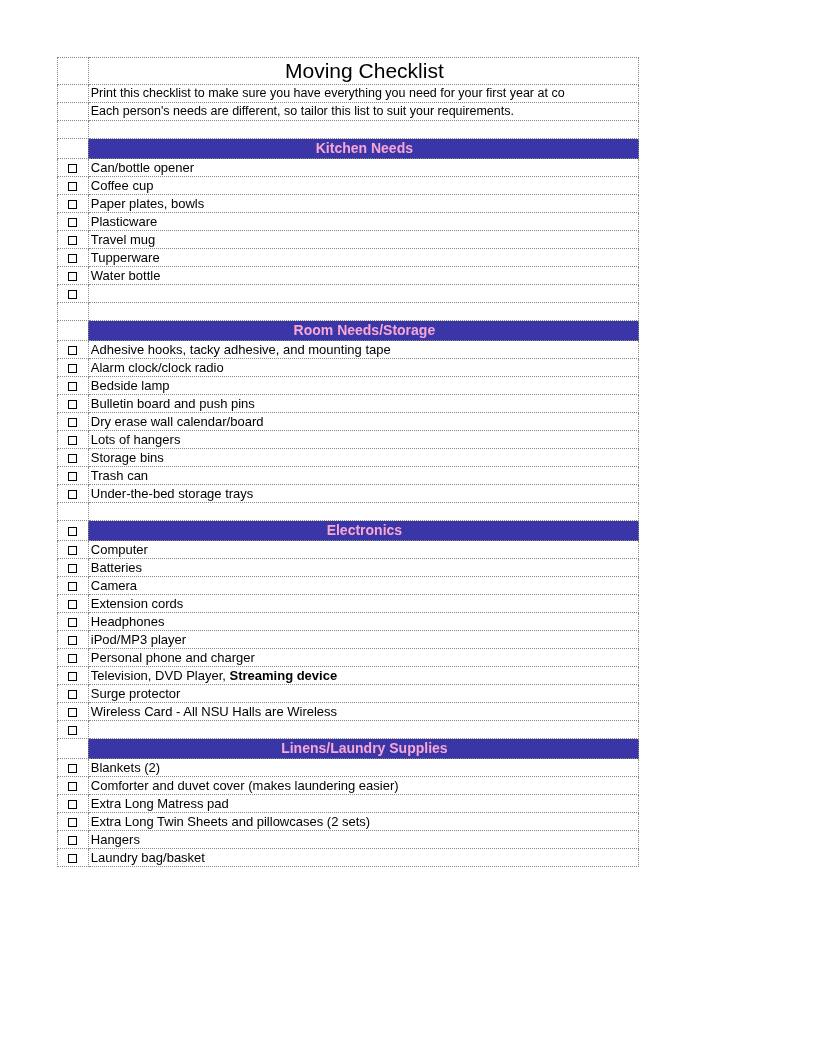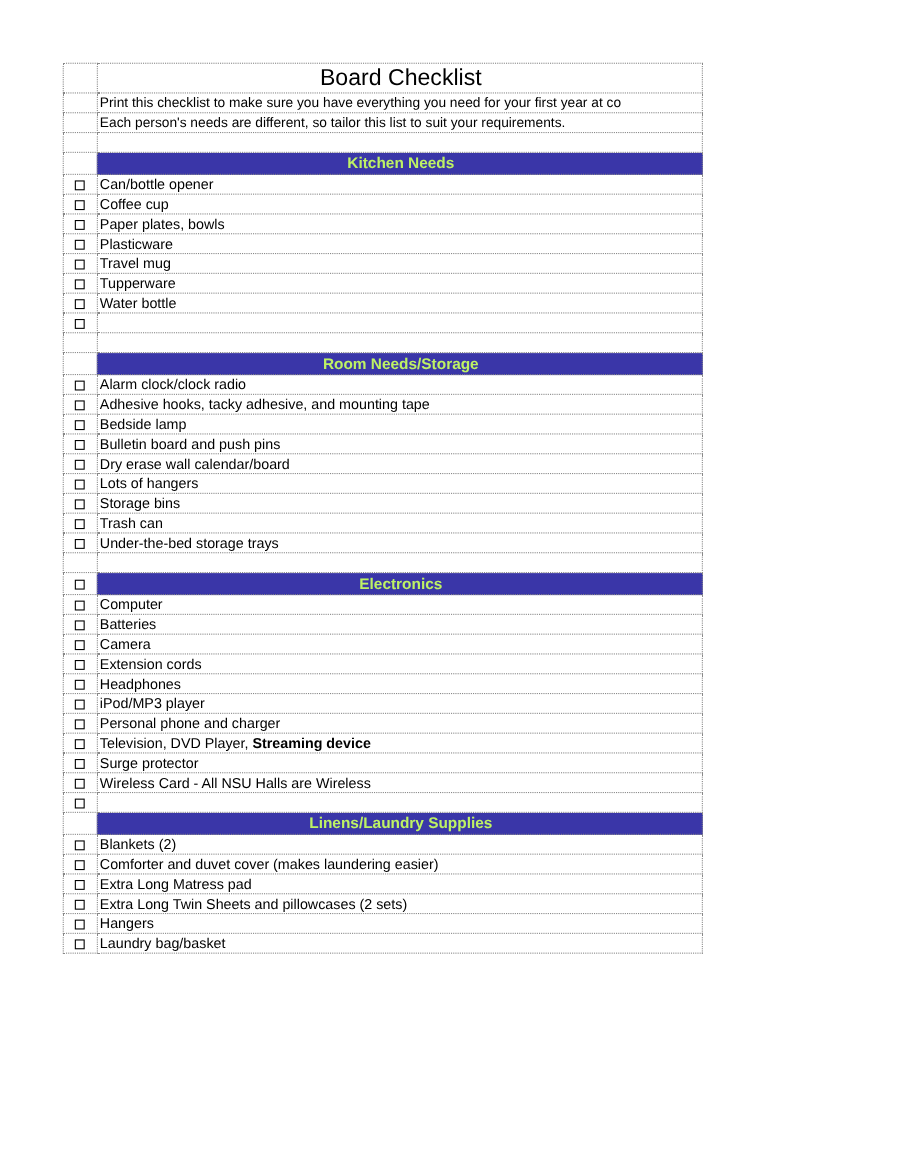--- a/index.html
+++ b/index.html
@@ -43,21 +43,21 @@
     }
     .desc-row td.col-text {
       font-size: 12.5px;
       height: 17px;
     }
     .spacer-row td {
       height: 17px;
     }
     .section-header td.col-text {
       background: #3a36a8;
-      color: #bef264;
+      color: #f9a8d4;
       font-weight: bold;
       text-align: center;
       height: 19px;
       font-size: 14px;
     }
     .item-row td {
       height: 17px;
       font-size: 13px;
     }
     .checkbox-sym {
@@ -73,21 +73,21 @@
     }
   </style>
 </head>
 <body>
 
 <div class="page">
   <table class="sheet">
     <tbody id="tbody">
         <tr class="title-row">
           <td class="col-check"></td>
-          <td class="col-text">Board Checklist</td>
+          <td class="col-text">Moving Checklist</td>
         </tr>
         <tr class="desc-row">
           <td class="col-check"></td>
           <td class="col-text">Print this checklist to make sure you have everything you need for your first year at co</td>
         </tr>
         <tr class="desc-row">
           <td class="col-check"></td>
           <td class="col-text">Each person's needs are different, so tailor this list to suit your requirements.</td>
         </tr>
         <tr class="spacer-row">
@@ -133,25 +133,25 @@
         <tr class="spacer-row">
           <td class="col-check"></td>
           <td class="col-text"></td>
         </tr>
         <tr class="section-header">
           <td class="col-check"></td>
           <td class="col-text">Room Needs/Storage</td>
         </tr>
         <tr class="item-row">
           <td class="col-check"><span class="checkbox-sym"></span></td>
+          <td class="col-text">Adhesive hooks, tacky adhesive, and mounting tape</td>
+        </tr>
+        <tr class="item-row">
+          <td class="col-check"><span class="checkbox-sym"></span></td>
           <td class="col-text">Alarm clock/clock radio</td>
-        </tr>
-        <tr class="item-row">
-          <td class="col-check"><span class="checkbox-sym"></span></td>
-          <td class="col-text">Adhesive hooks, tacky adhesive, and mounting tape</td>
         </tr>
         <tr class="item-row">
           <td class="col-check"><span class="checkbox-sym"></span></td>
           <td class="col-text">Bedside lamp</td>
         </tr>
         <tr class="item-row">
           <td class="col-check"><span class="checkbox-sym"></span></td>
           <td class="col-text">Bulletin board and push pins</td>
         </tr>
         <tr class="item-row">

